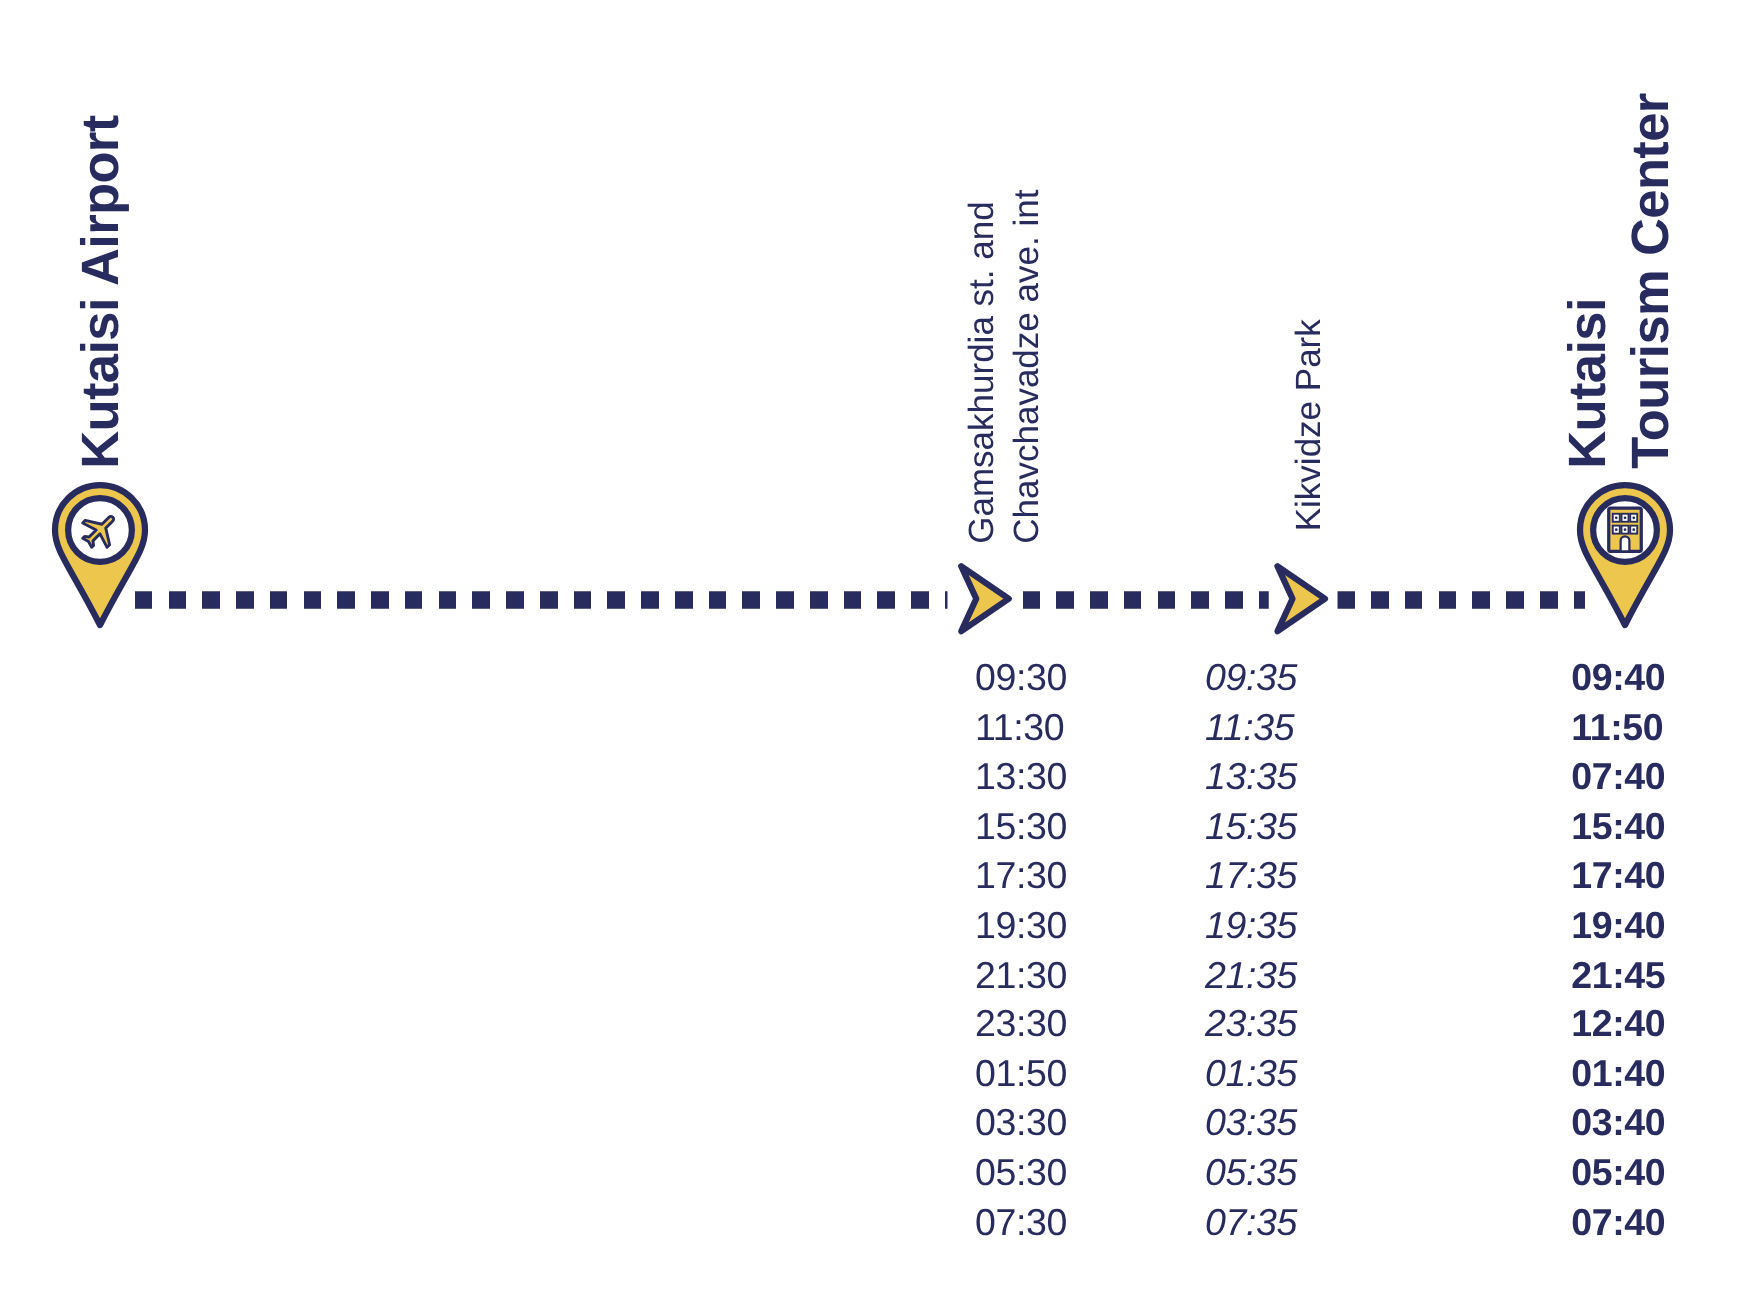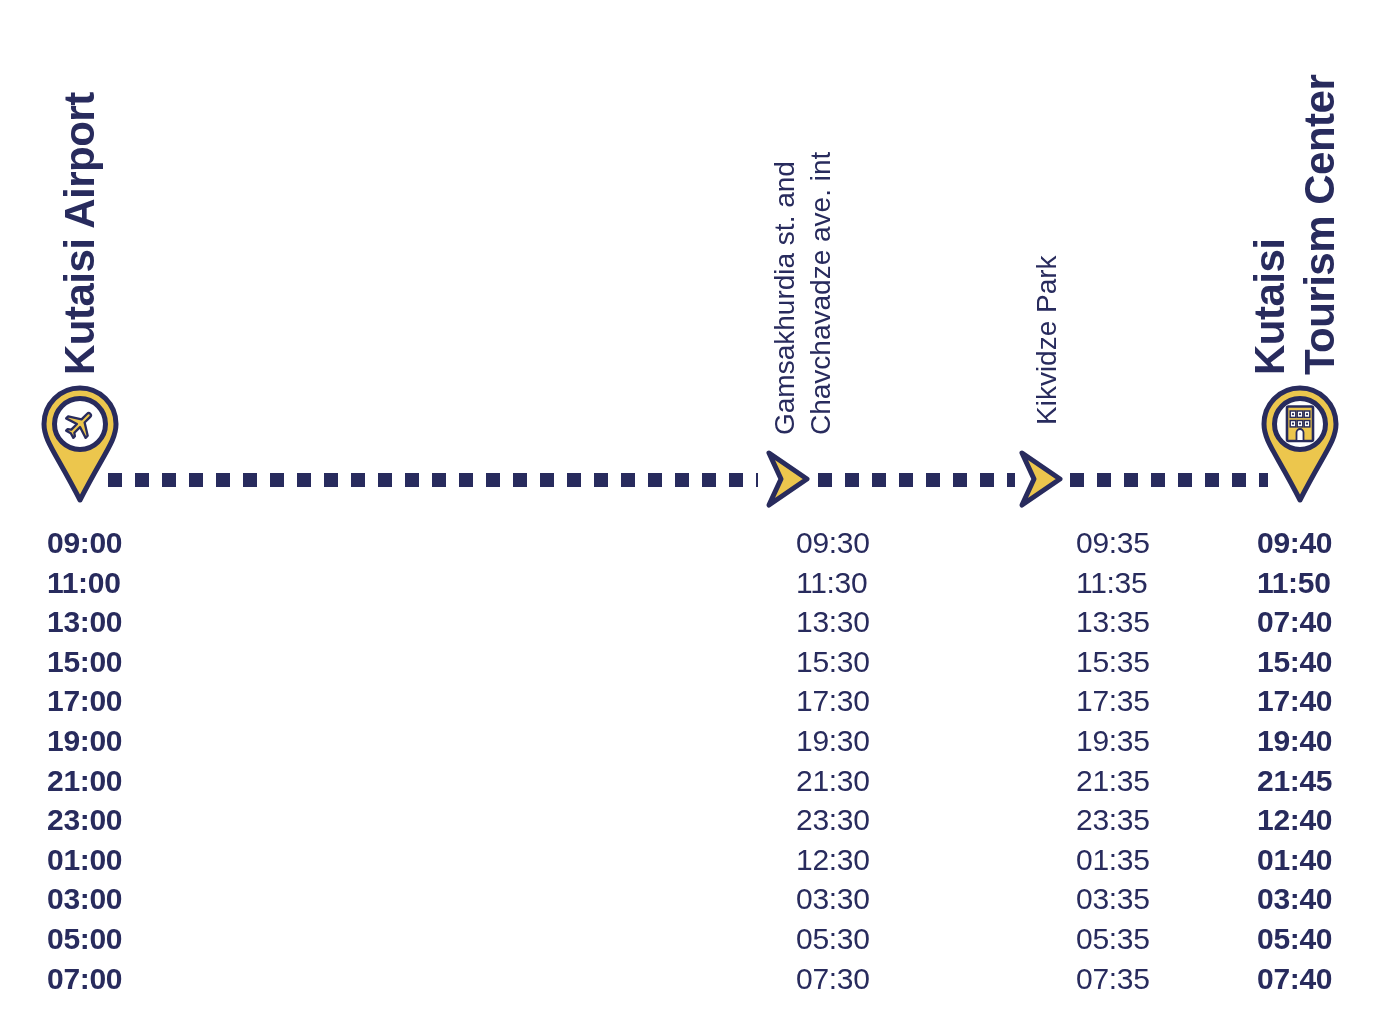--- a/index.html
+++ b/index.html
@@ -94,49 +94,35 @@
           <circle cx="42" cy="30.2" r="1.1"></circle>
           <circle cx="49" cy="30.2" r="1.1"></circle>
         <circle cx="35" cy="39.7" r="1.1"></circle>
           <circle cx="42" cy="39.7" r="1.1"></circle>
           <circle cx="49" cy="39.7" r="1.1"></circle>
       </g>
       <path d="M38.5 57 L38.5 48.5 a3.5 3.5 0 0 1 7 0 L45.5 57 Z" fill="#ffffff" stroke="var(--navy)" stroke-width="1.8"></path>
     </g>
   </svg>
 
-  <div class="tcol bold" style="left:47px;">
-      <div class="time-cell">09:00</div>
-      <div class="time-cell">11:00</div>
-      <div class="time-cell">13:00</div>
-      <div class="time-cell">15:00</div>
-      <div class="time-cell">17:00</div>
-      <div class="time-cell">19:00</div>
-      <div class="time-cell">21:00</div>
-      <div class="time-cell">23:00</div>
-      <div class="time-cell">01:00</div>
-      <div class="time-cell">03:00</div>
-      <div class="time-cell">05:00</div>
-      <div class="time-cell">07:00</div>
-    </div>
-  <div class="tcol" style="left:796px;">
+  <div class="tcol" style="left:780px;">
       <div class="time-cell">09:30</div>
       <div class="time-cell">11:30</div>
       <div class="time-cell">13:30</div>
       <div class="time-cell">15:30</div>
       <div class="time-cell">17:30</div>
       <div class="time-cell">19:30</div>
       <div class="time-cell">21:30</div>
       <div class="time-cell">23:30</div>
-      <div class="time-cell">12:30</div>
+      <div class="time-cell">01:50</div>
       <div class="time-cell">03:30</div>
       <div class="time-cell">05:30</div>
       <div class="time-cell">07:30</div>
     </div>
-  <div class="tcol" style="left:1076px;">
+  <div class="tcol" style="left:964px;font-style:italic;">
       <div class="time-cell">09:35</div>
       <div class="time-cell">11:35</div>
       <div class="time-cell">13:35</div>
       <div class="time-cell">15:35</div>
       <div class="time-cell">17:35</div>
       <div class="time-cell">19:35</div>
       <div class="time-cell">21:35</div>
       <div class="time-cell">23:35</div>
       <div class="time-cell">01:35</div>
       <div class="time-cell">03:35</div>

